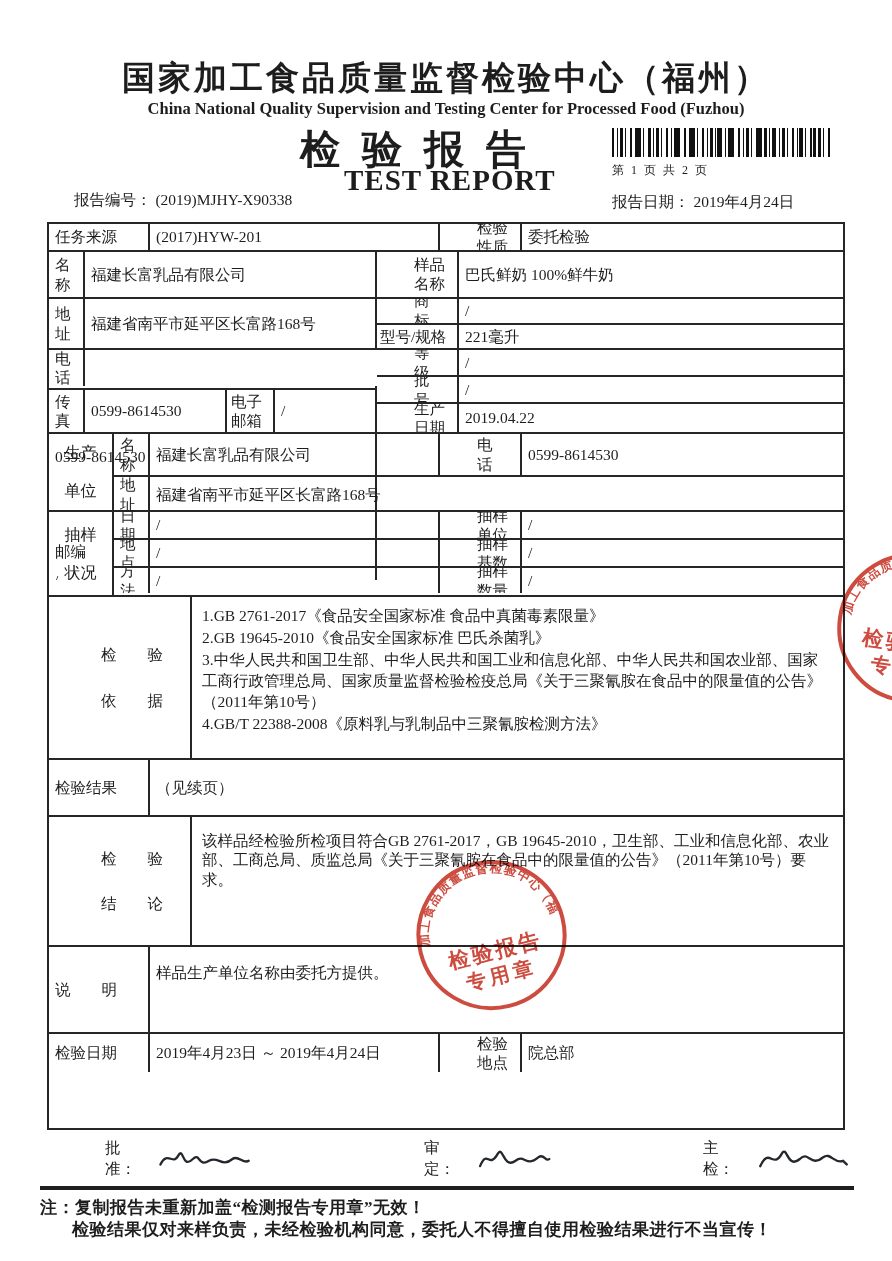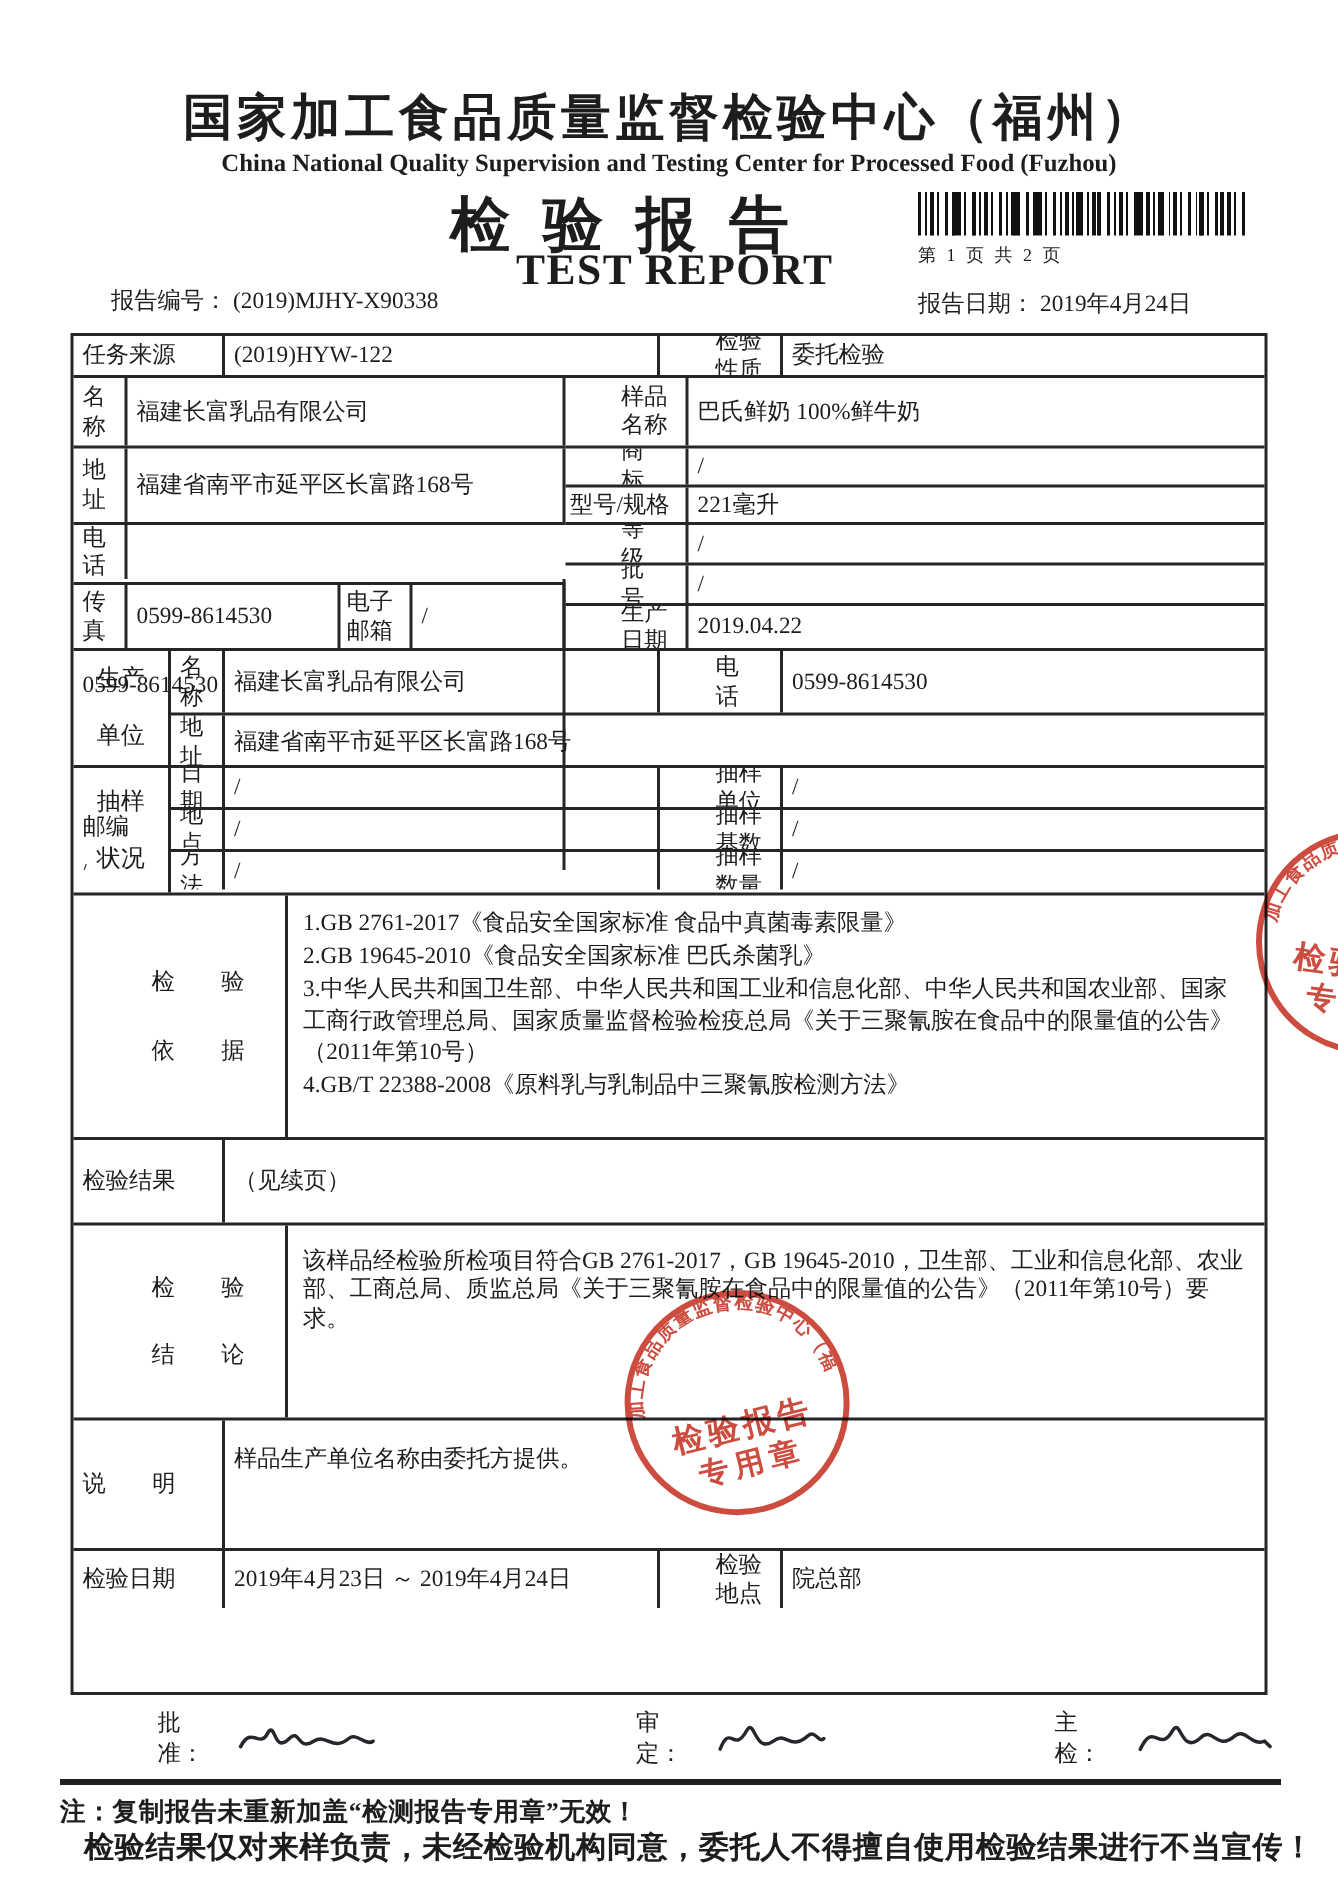--- a/index.html
+++ b/index.html
@@ -53,40 +53,40 @@
   .stamp{position:absolute;mix-blend-mode:multiply;opacity:0.9;}
   .stamp-main{left:412px;top:855px;transform:rotate(-14deg);}
   .stamp-edge{left:832px;top:548px;transform:rotate(8deg);}
   
   .sig-row{position:absolute;top:1138px;left:47px;width:800px;display:flex;align-items:center;
     font-size:15.5px;}
   .sig-item{display:flex;align-items:center;}
   .sig-svg{margin-left:8px;}
   .divider-thick{position:absolute;top:1186px;left:40px;width:814px;height:4px;background:#1f1f1f;}
   .footer-note1{position:absolute;top:1196px;left:40px;font-size:17px;font-weight:600;letter-spacing:0.5px;}
-  .footer-note2{position:absolute;top:1218px;left:56px;font-size:20px;font-weight:600;letter-spacing:0.5px;}
+  .footer-note2{position:absolute;top:1218px;left:72px;font-size:17px;font-weight:600;letter-spacing:0.5px;}
   svg text{font-family:"Liberation Serif",serif;}
 </style>
 </head>
 <body>
 
 <div class="title-cn">国家加工食品质量监督检验中心（福州）</div>
 <div class="title-en">China National Quality Supervision and Testing Center for Processed Food (Fuzhou)</div>
 <div class="report-title-cn">检 验 报 告</div>
 <div class="report-title-en">TEST REPORT</div>
 <div class="barcode"></div>
 <div class="page-indicator">第 1 页  共 2 页</div>
 <div class="report-no">报告编号： (2019)MJHY-X90338</div>
 <div class="report-date">报告日期： 2019年4月24日</div>
 
 <div class="report-table">
 
   <div class="trow b-b" style="height:28px;">
     <div class="cell b-r w-biglab lab">任务来源</div>
-    <div class="cell b-r w-lval">(2019)HYW-122</div>
+    <div class="cell b-r w-lval">(2017)HYW-201</div>
     <div class="cell b-r w-rlab">检验性质</div>
     <div class="cell w-rval">委托检验</div>
   </div>
 
   <div class="trow b-b" style="height:182px;">
     <div class="subcol" style="flex:0 0 328px;">
       <div class="trow b-b" style="height:48px;">
         <div class="cell b-r w-sub">名称</div>
         <div class="cell b-r fill">福建长富乳品有限公司</div>
       </div>

